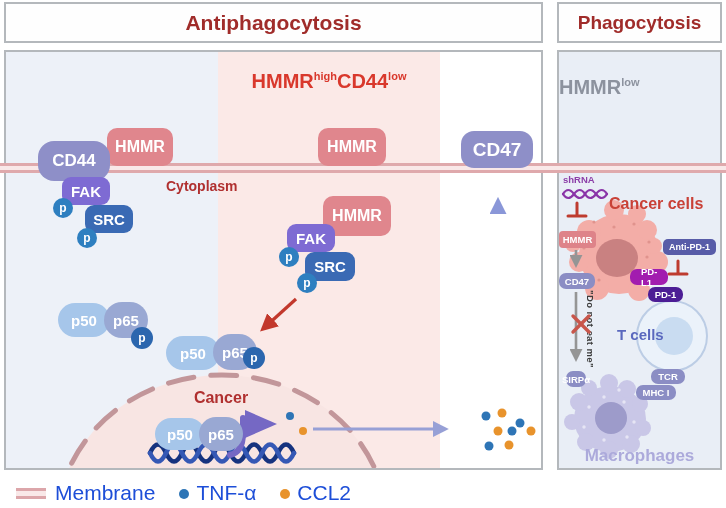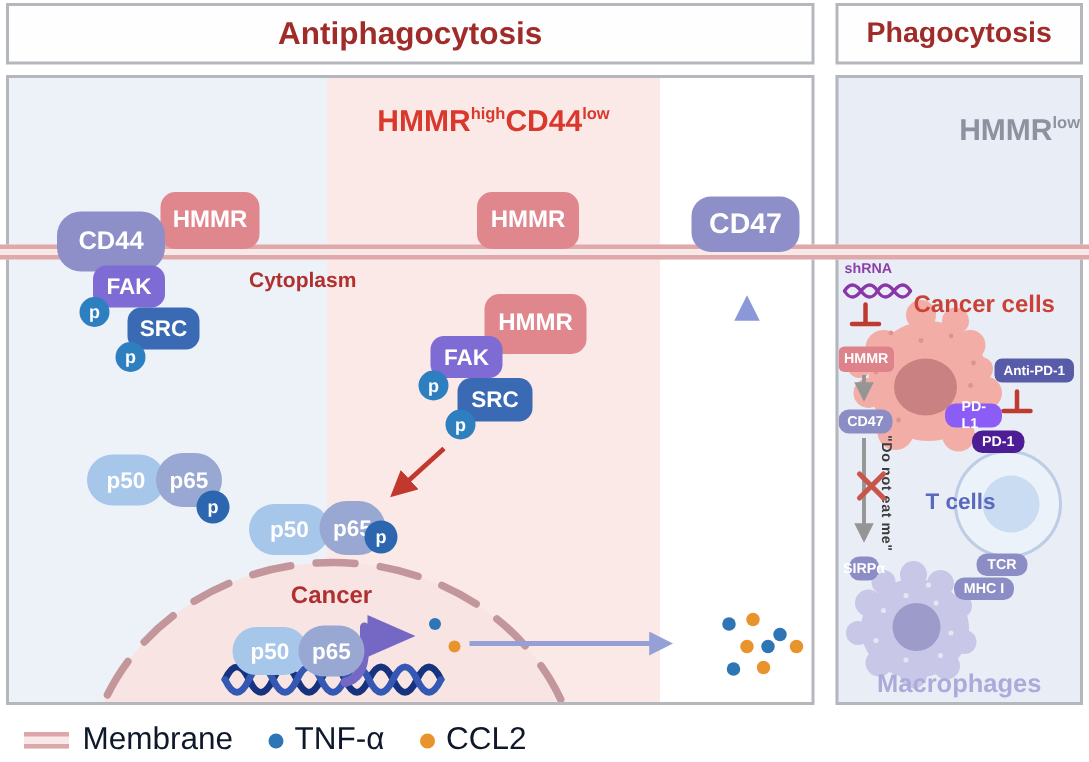--- a/index.html
+++ b/index.html
@@ -18,21 +18,21 @@
   .box-left  { left: 4px;  top: 50px; width: 539px; height: 420px; }
   .box-right { left: 557px; top: 50px; width: 165px; height: 420px; background: #e9eef6; }
 
   .bg-blue { position: absolute; left: 0; top: 0; width: 212px; height: 416px; background: #edf1f8; }
   .bg-pink { position: absolute; left: 212px; top: 0; width: 222px; height: 416px; background: #fbe9e7; }
 
   .ptitle { position: absolute; top: 18px; text-align: center; font-weight: bold; font-size: 20px; }
   .ptitle sup { font-size: 0.55em; }
   .ptitle-left { left: 0; width: 212px; color: #9e2d28; }
   .ptitle-mid  { left: 212px; width: 222px; color: #d9382c; }
-  .ptitle-right{ position: absolute; top: 24px; left: 0; width: 100%; text-align: right;
+  .ptitle-right{ position: absolute; top: 24px; left: 0; width: 100%; text-align: left;
                  font-weight: bold; font-size: 20px; color: #8c929e; }
   .ptitle-right sup { font-size: 0.55em; }
 
   
   .membrane { position: absolute; left: 0; top: 163px; width: 726px; height: 10px;
               background: #f9e8e8; border-top: 3px solid #dfa9ac; border-bottom: 3px solid #dfa9ac;
               z-index: 4; }
 
   
   .prot { position: absolute; display: flex; align-items: center; justify-content: center;
@@ -44,21 +44,21 @@
   .mini { position: absolute; display: flex; align-items: center; justify-content: center;
           color: #fff; font-weight: bold; z-index: 10; }
 
   .vtext { position: absolute; left: 37px; top: 238px; transform-origin: 0 0; transform: rotate(90deg);
            white-space: nowrap; font-size: 9.5px; font-weight: bold; color: #3c3c3c;
            letter-spacing: 0.4px; z-index: 11; }
   .xmark { position: absolute; left: 11px; top: 261px; width: 22px; height: 22px; z-index: 12; }
 
   
   .legend { position: absolute; left: 16px; top: 480px; height: 26px; display: flex;
-            align-items: center; font-size: 21px; color: #0f172a; z-index: 10; }
+            align-items: center; font-size: 21px; color: #1d4ed8; z-index: 10; }
   .mem-swatch { width: 30px; height: 11px; background: #f9e8e8;
                 border-top: 3px solid #dca6aa; border-bottom: 3px solid #dca6aa; margin-right: 9px; }
   .dot { width: 10px; height: 10px; border-radius: 50%; margin: 2px 7px 0 24px; }
   .dot-blue { background: #2e75b6; }
   .dot-orange { background: #e8932c; }
 </style>
 </head>
 <body>
 
 <div class="stage">
@@ -293,21 +293,21 @@
 
     <div class="mini" style="left:0px;top:179px;width:37px;height:17px;border-radius:4px;background:#de8389;font-size:9.5px;">
         <span>HMMR</span>
       </div>
     <div class="mini" style="left:0px;top:221px;width:36px;height:16px;border-radius:7px;background:#8b8dc4;font-size:9.5px;">
         <span>CD47</span>
       </div>
     <div class="mini" style="left:104px;top:187px;width:53px;height:16px;border-radius:5px;background:#585ca8;font-size:9px;">
         <span>Anti-PD-1</span>
       </div>
-    <div class="mini" style="left:71px;top:217px;width:38px;height:16px;border-radius:7px;background:#8b5cf6;font-size:9.5px;padding-left:11px;">
+    <div class="mini" style="left:71px;top:217px;width:38px;height:16px;border-radius:7px;background:#a21caf;font-size:9.5px;padding-left:11px;">
         <span>PD-L1</span>
       </div>
     <div class="mini" style="left:89px;top:235px;width:35px;height:15px;border-radius:7px;background:#4c1d95;font-size:9.5px;">
         <span>PD-1</span>
       </div>
 
     <div class="lbl" style="left:58px;top:274px;font-size:15px;color:#5a68be;">T cells</div>
 
     <div class="vtext">"Do not eat me"</div>
     <svg class="xmark" viewBox="0 0 22 22">

